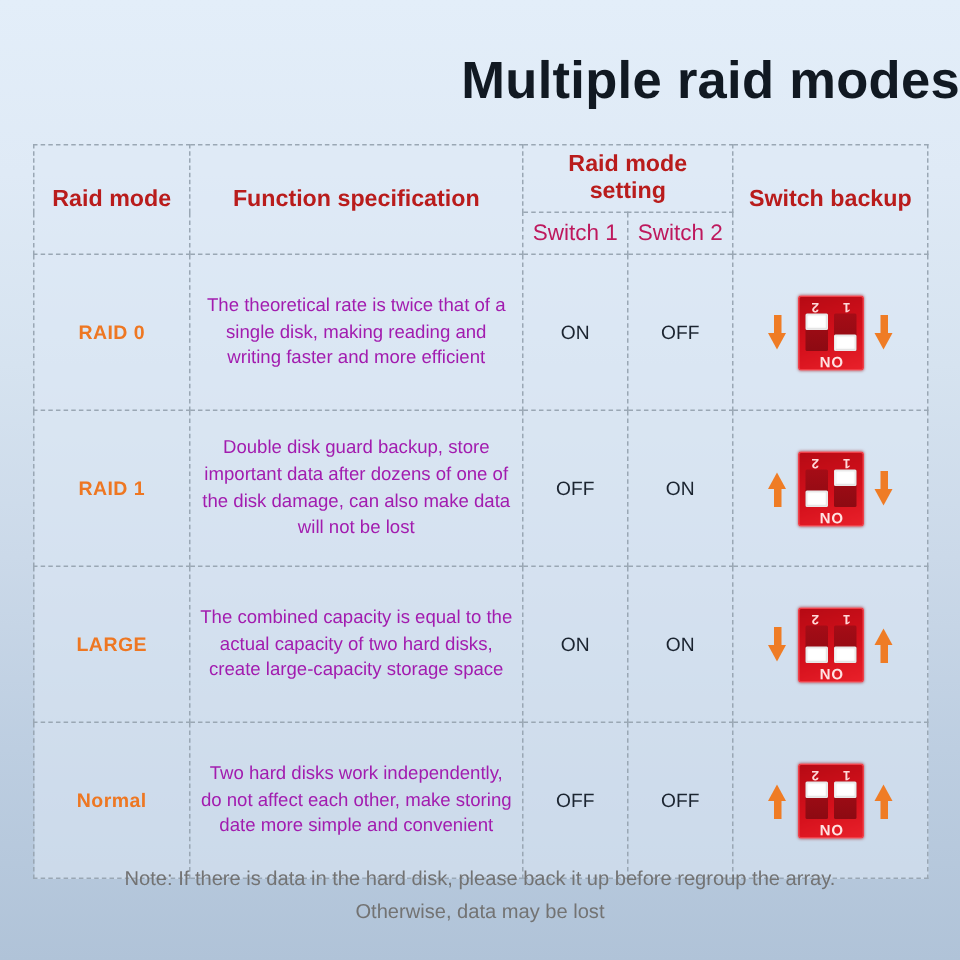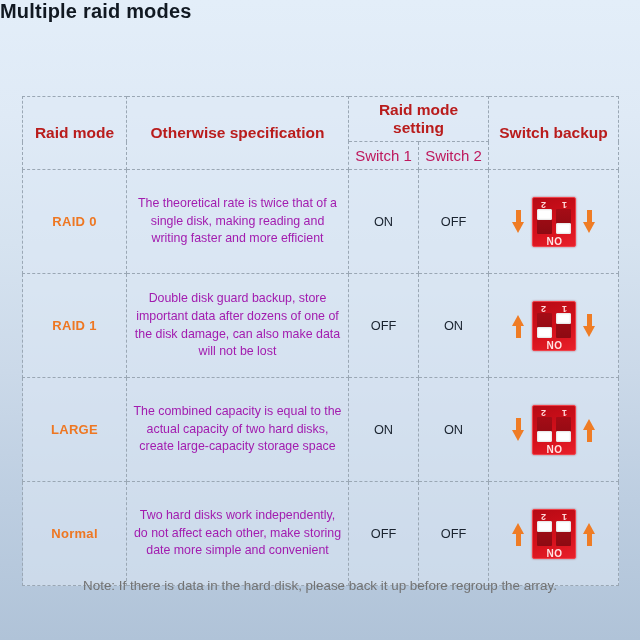--- a/index.html
+++ b/index.html
@@ -18,25 +18,26 @@
         #d6e3f0 38%,
         #cbd9e9 58%,
         #bdcee1 78%,
         #b0c3d8 100%);
     color: #1b2330;
     position: relative;
   }
 
   
   .title {
-    text-align: left;
-    font-size: 20px;
+    text-align: right;
+    font-size: 35px;
     font-weight: bold;
     color: #111922;
     letter-spacing: 0.2px;
+    padding-top: 34px;
     padding-bottom: 0;
   }
 
   
   .table-wrap {
     position: absolute;
     left: 22px;
     top: 96px;
     width: 596px;
   }
@@ -223,21 +224,21 @@
     <colgroup>
       <col class="c-mode">
         <col class="c-spec">
         <col class="c-sw1">
         <col class="c-sw2">
         <col class="c-graph">
     </colgroup>
     <thead>
       <tr>
         <th class="hdr" rowspan="2">Raid mode</th>
-        <th class="hdr" rowspan="2">Otherwise specification</th>
+        <th class="hdr" rowspan="2">Function specification</th>
         <th class="hdr" colspan="2">Raid mode setting</th>
         <th class="hdr" rowspan="2">Switch backup</th>
       </tr>
       <tr>
         <th class="subhdr">Switch 1</th>
         <th class="subhdr">Switch 2</th>
       </tr>
     </thead>
     <tbody>
 
@@ -376,13 +377,14 @@
           </div>
         </td>
       </tr>
 
     </tbody>
   </table>
 </div>
 
 <div class="note">
   <div>Note: If there is data in the hard disk, please back it up before regroup the array.</div>
+  <div>Otherwise, data may be lost</div>
 </div>
 
 </body></html>

